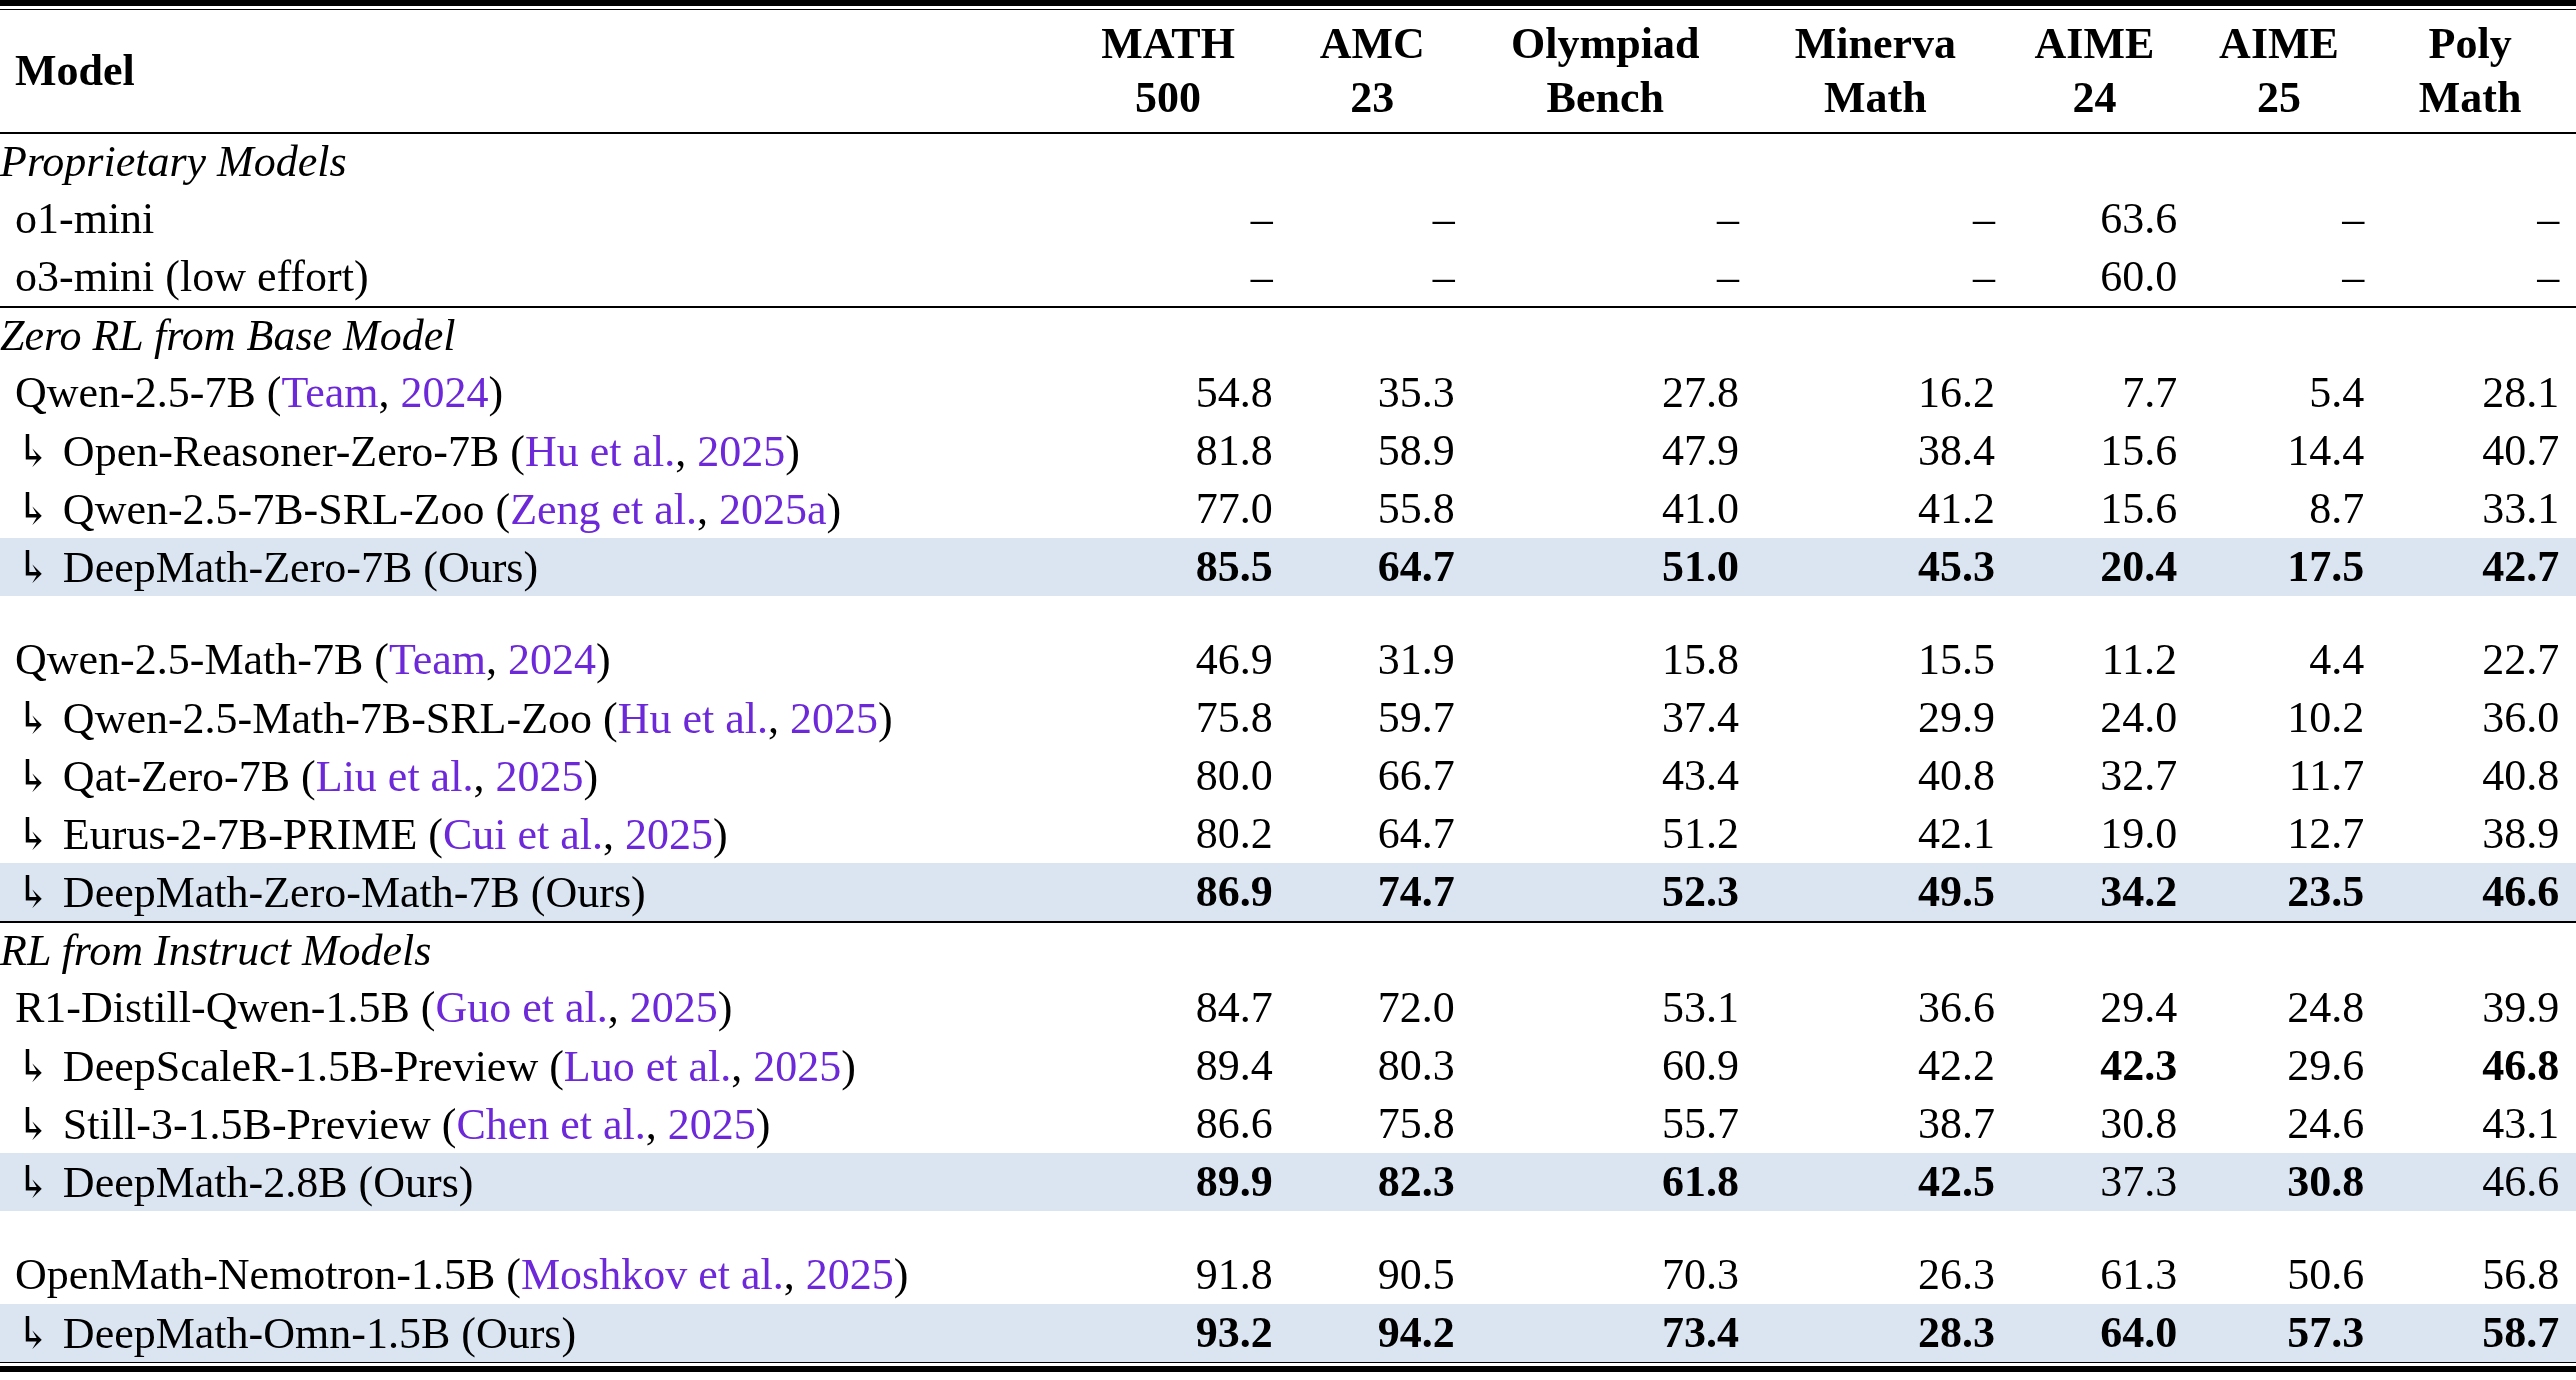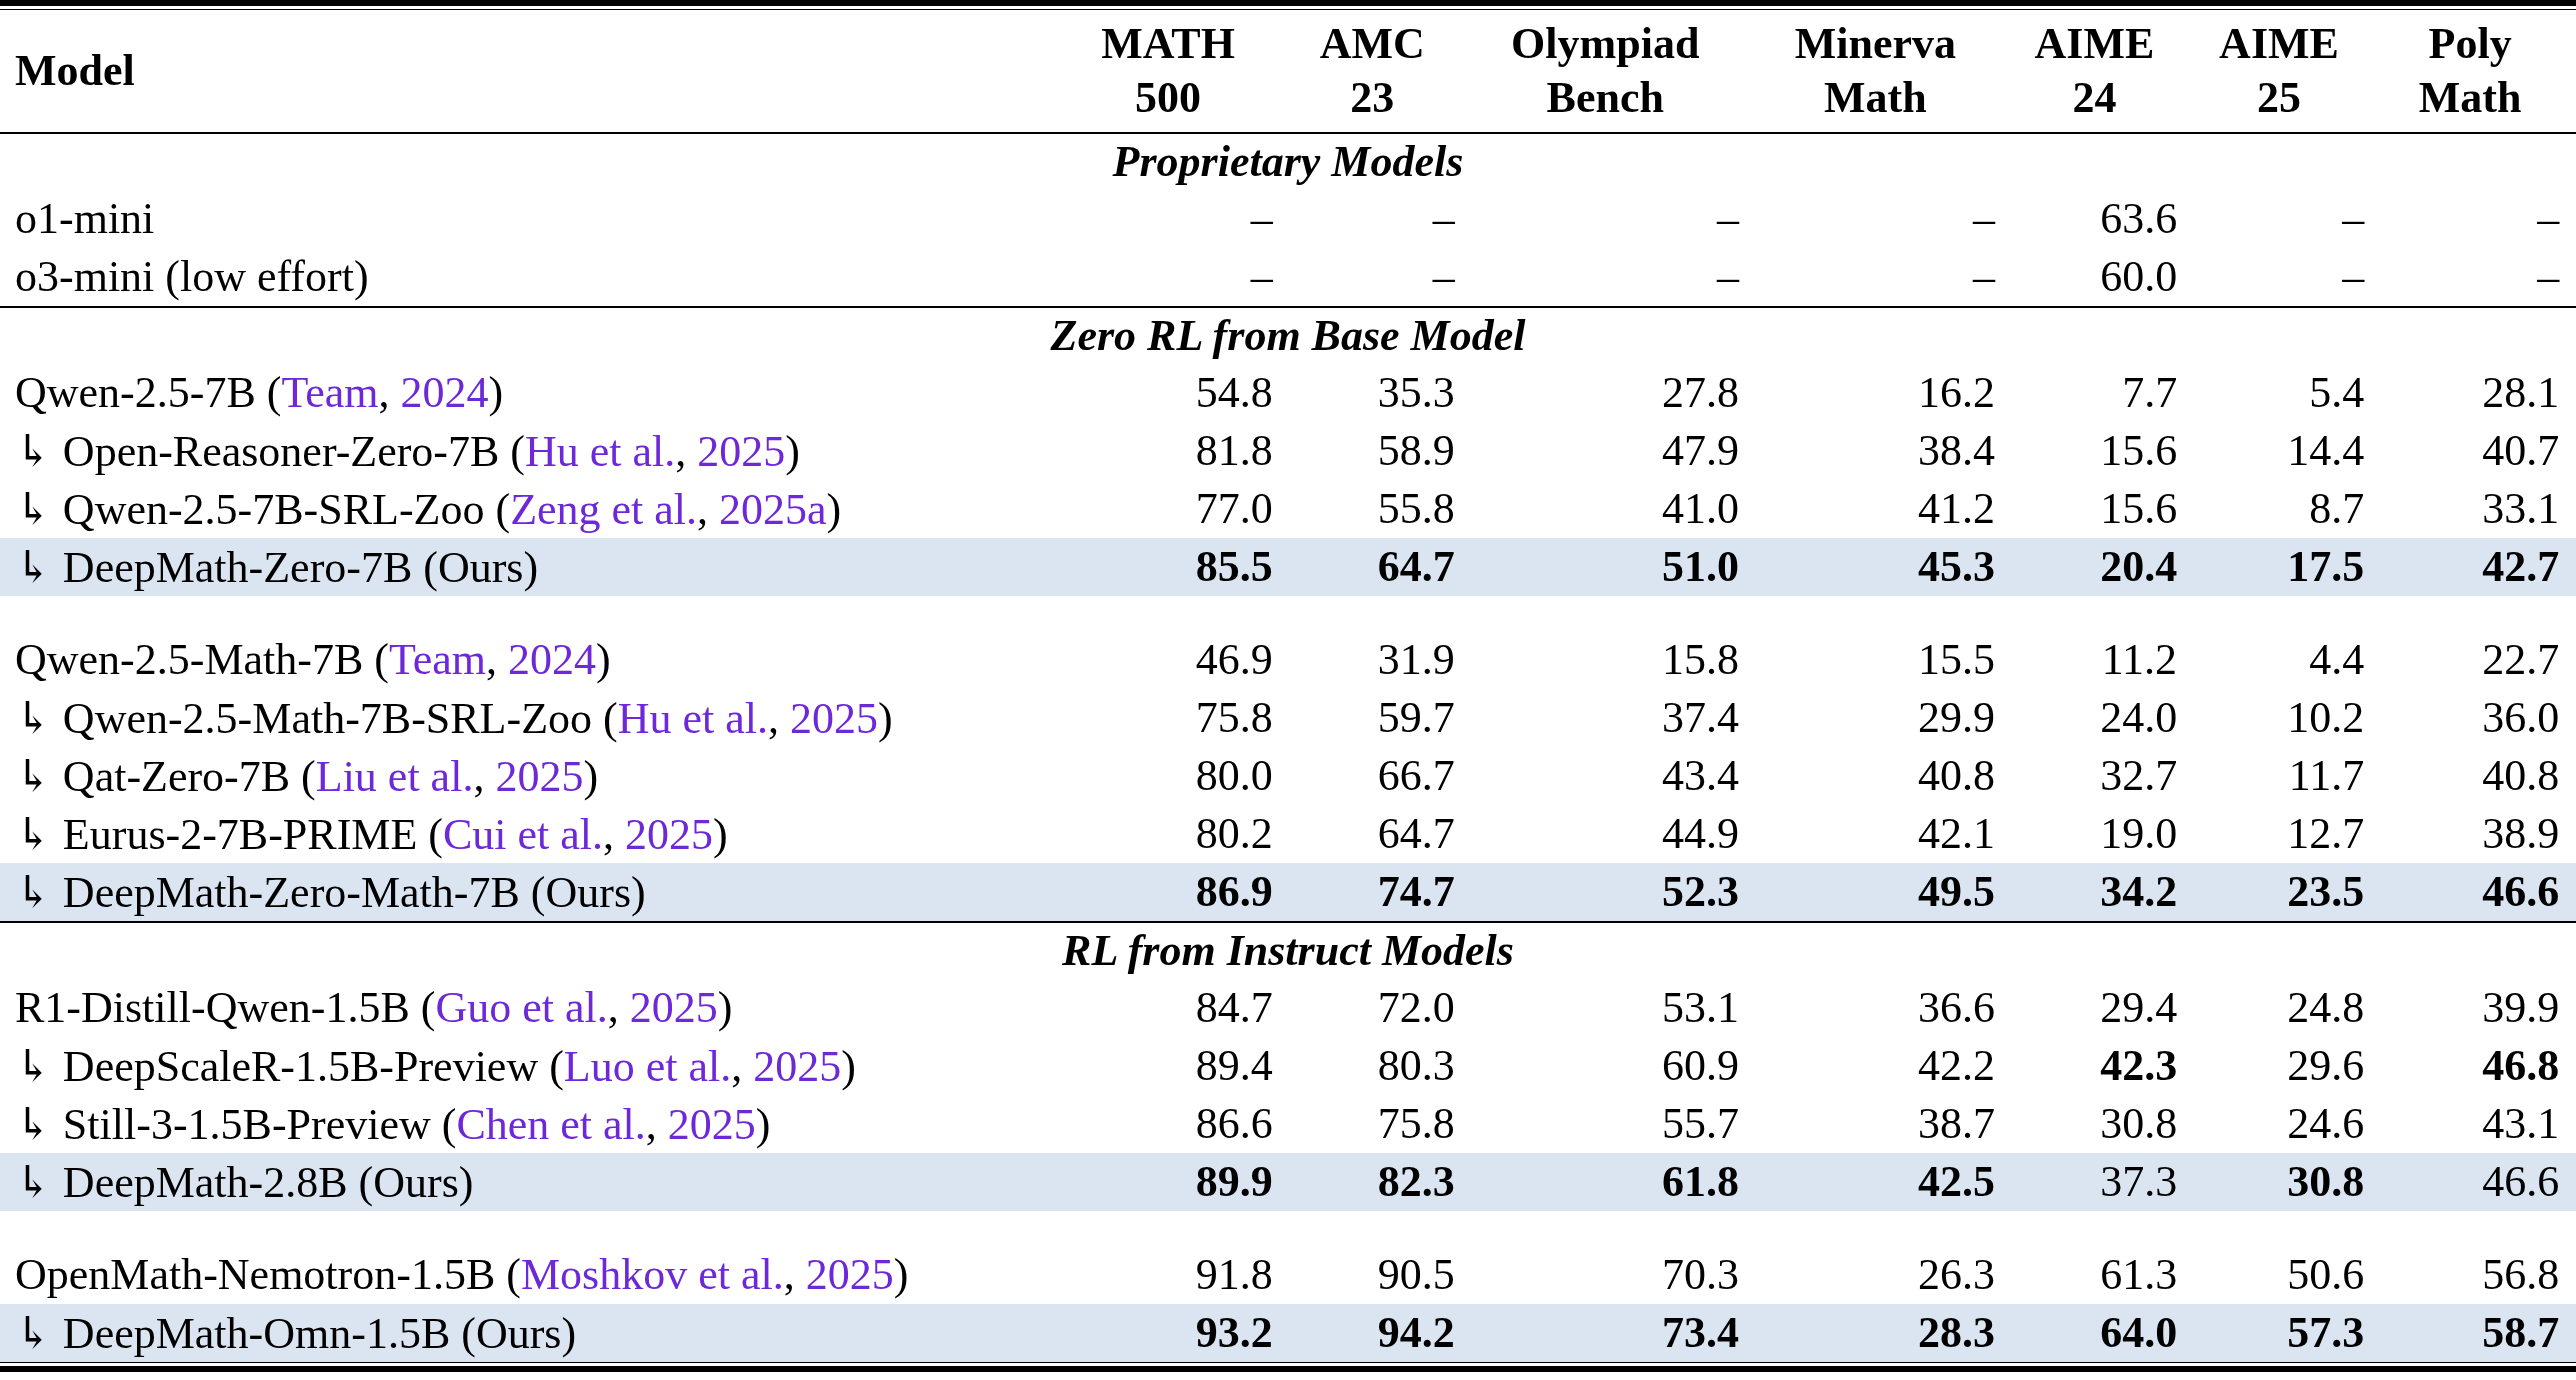--- a/index.html
+++ b/index.html
@@ -7,21 +7,21 @@
   .toprule{border-top:6.5px solid #000;border-bottom:1.9px solid #000;height:2.8px;}
   .bottomrule{border-top:1.9px solid #000;border-bottom:6.5px solid #000;height:2.8px;}
   table{width:2576px;border-collapse:collapse;table-layout:fixed;}
   td,th{padding:0;margin:0;}
   
   tr.head th{font-weight:bold;font-size:44px;vertical-align:middle;height:122px;}
   tr.head{border-bottom:2.8px solid #000;}
   th.model-h{text-align:left;padding-left:15px;}
   th.num div{line-height:54px;text-align:center;padding-right:16.7px;}
   
-  td.sect-title{text-align:center;font-weight:bold;font-style:italic;font-size:44px;height:56px;vertical-align:middle;}
+  td.sect-title{font-weight:normal;font-style:italic;font-size:44px;height:56px;vertical-align:middle;}
   
   tr.r td{height:58px;font-size:44px;vertical-align:middle;}
   td.m{text-align:left;padding-left:15px;white-space:nowrap;overflow:hidden;}
   td.v{text-align:right;padding-right:16.7px;font-variant-numeric:tabular-nums;}
   tr.hl td{background:#dbe5f1;}
   tr.bb{border-bottom:2.8px solid #000;}
   tr.gap td{height:35px;}
   .b{font-weight:bold;}
   a.cite{color:#6d28d9;text-decoration:none;cursor:pointer;}
 </style>
@@ -176,21 +176,21 @@
     <td class="v">43.4</td>
     <td class="v">40.8</td>
     <td class="v">32.7</td>
     <td class="v">11.7</td>
     <td class="v">40.8</td>
   </tr>
   <tr class="r">
     <td class="m"><span>↳ Eurus-2-7B-PRIME (</span><a class="cite">Cui et al.</a><span>, </span><a class="cite">2025</a><span>)</span></td>
     <td class="v">80.2</td>
     <td class="v">64.7</td>
-    <td class="v">44.9</td>
+    <td class="v">51.2</td>
     <td class="v">42.1</td>
     <td class="v">19.0</td>
     <td class="v">12.7</td>
     <td class="v">38.9</td>
   </tr>
   <tr class="r hl bb">
     <td class="m"><span>↳ DeepMath-Zero-Math-7B (Ours)</span></td>
     <td class="v b">86.9</td>
     <td class="v b">74.7</td>
     <td class="v b">52.3</td>

